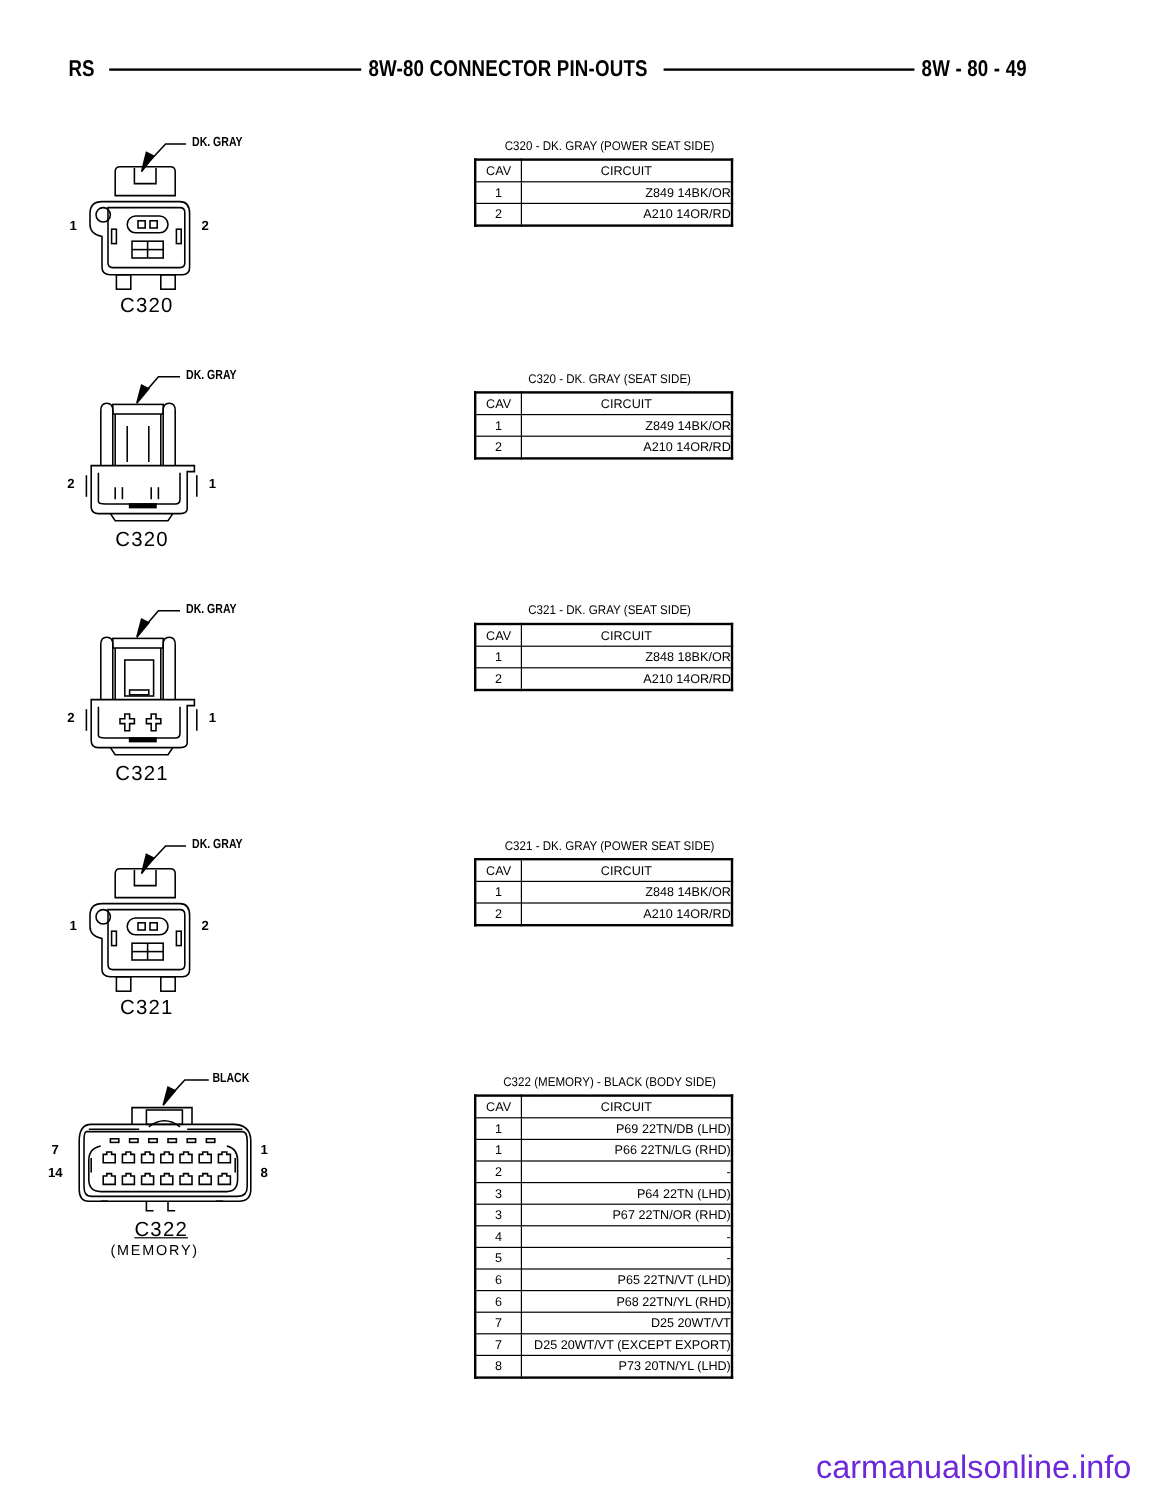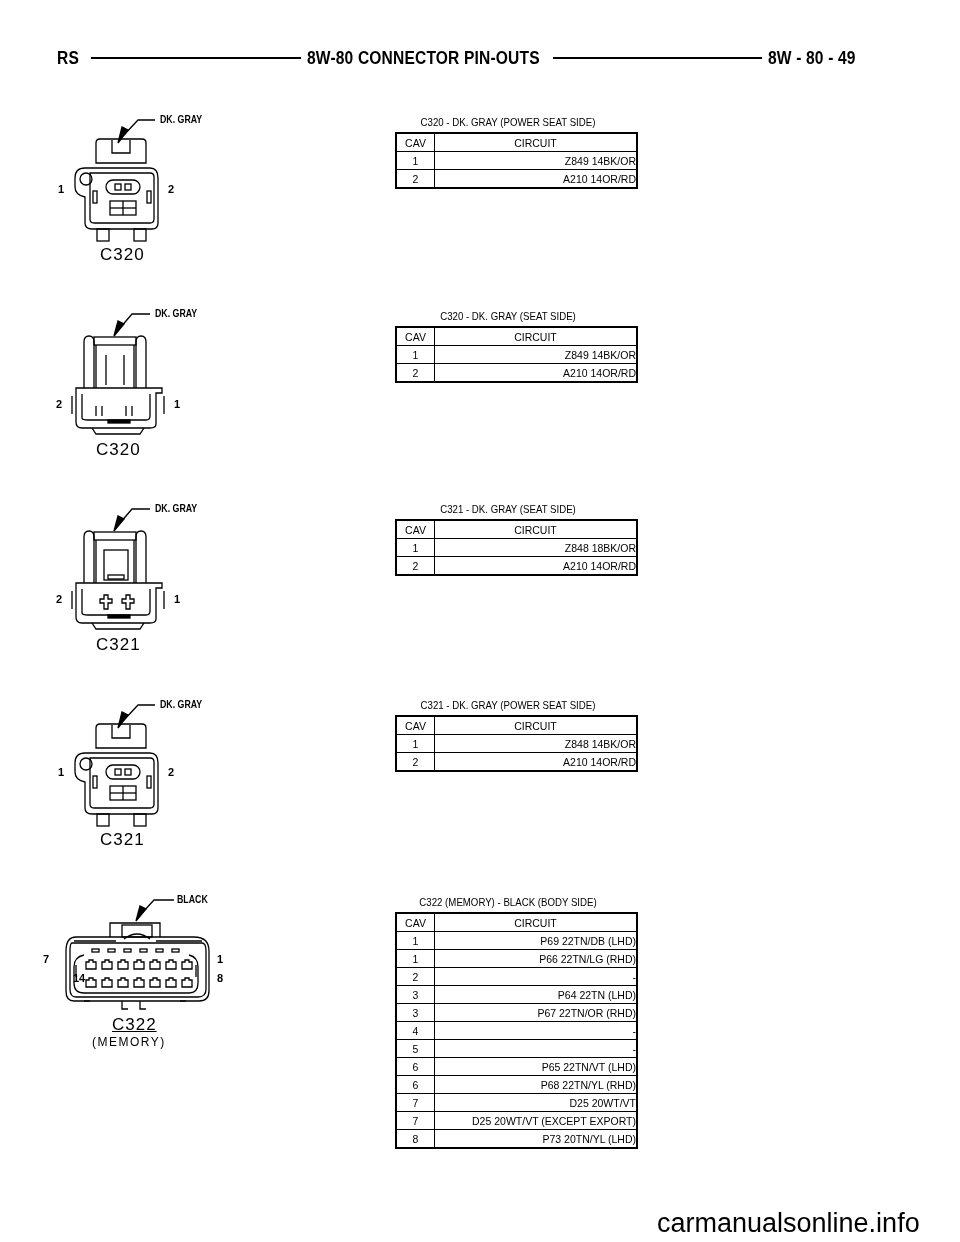--- a/index.html
+++ b/index.html
@@ -8,30 +8,30 @@
   .header { position: absolute; top: 46px; left: 57px; width: 823px; height: 24px;
             display: flex; align-items: center; }
   .hdr-text { font-family: "Liberation Sans", sans-serif; font-weight: bold; font-size: 19px;
               transform: scaleX(0.82); transform-origin: left center; white-space: nowrap; letter-spacing: 0.2px; }
   .hdr-line { height: 2px; background: #000; flex: 1; margin: 0 6px; }
   .hdr-left { width: 28px; }
   .hdr-title { width: 240px; }
   .hdr-right { width: 112px; }
   .caption { position: absolute; left: 395px; width: 226px; text-align: center;
              font-size: 10.5px; white-space: nowrap; transform: scaleX(0.92); transform-origin: center; }
-  table.pinout { position: absolute; left: 395px; width: 243px; border-collapse: collapse;
+  table.pinout { position: absolute; left: 395px; width: 216px; border-collapse: collapse;
                  font-size: 10.5px; table-layout: fixed; }
   table.pinout td, table.pinout th { border: 1.3px solid #000; height: 17px; padding: 0; font-weight: normal; }
   table.pinout { border: 2px solid #000; }
   table.pinout .cav { width: 37px; text-align: center; }
   table.pinout .ckt { text-align: right; padding-left: 5px; white-space: nowrap; }
   table.pinout th.ckt { text-align: center; padding-left: 0; }
   .diagram { position: absolute; }
   .diagram svg { overflow: visible; }
-  .watermark { position: absolute; left: 657px; top: 1208px; font-size: 27px; color: #000000;
+  .watermark { position: absolute; left: 680px; top: 1208px; font-size: 27px; color: #6d28d9;
                font-family: "Liberation Sans", sans-serif; white-space: nowrap; }
 </style>
 </head>
 <body>
 
 <div class="header">
   <span class="hdr-text hdr-left">RS</span>
   <span class="hdr-line"></span>
   <span class="hdr-text hdr-title">8W-80 CONNECTOR PIN-OUTS</span>
   <span class="hdr-line"></span>
@@ -277,21 +277,21 @@
       <line x1="162" y1="80" x2="162" y2="92"></line>
 
       <line x1="50" y1="116" x2="56" y2="116"></line>
       <path d="M88,116 L88,124 L94,124"></path>
       <path d="M106,116 L106,124 L112,124"></path>
       <line x1="146" y1="116" x2="152" y2="116"></line>
     </g>
   </svg>
   <span style="position:absolute; left:143px; top:8px; font-size:11px; font-weight:bold; transform:scaleX(0.8); transform-origin:left; white-space:nowrap;">BLACK</span>
   <span style="position:absolute; left:9px; top:68px; font-size:11px; font-weight:bold;">7</span>
-  <span style="position:absolute; left:6px; top:87px; font-size:11px; font-weight:bold;margin-left:33px;">14</span>
+  <span style="position:absolute; left:6px; top:87px; font-size:11px; font-weight:bold;">14</span>
   <span style="position:absolute; left:183px; top:68px; font-size:11px; font-weight:bold;">1</span>
   <span style="position:absolute; left:183px; top:87px; font-size:11px; font-weight:bold;">8</span>
   <span style="position:absolute; left:78px; top:130px; font-size:17px; letter-spacing:1px;text-decoration:underline;">C322</span>
   <span style="position:absolute; left:58px; top:150px; font-size:12px; letter-spacing:1.5px;">(MEMORY)</span>
 </div>
 <div class="caption" style="top:896px;">C322 (MEMORY) - BLACK (BODY SIDE)</div>
 <table class="pinout" style="top:912px;">
   <tbody>
       <tr>
     <th class="cav">CAV</th>

